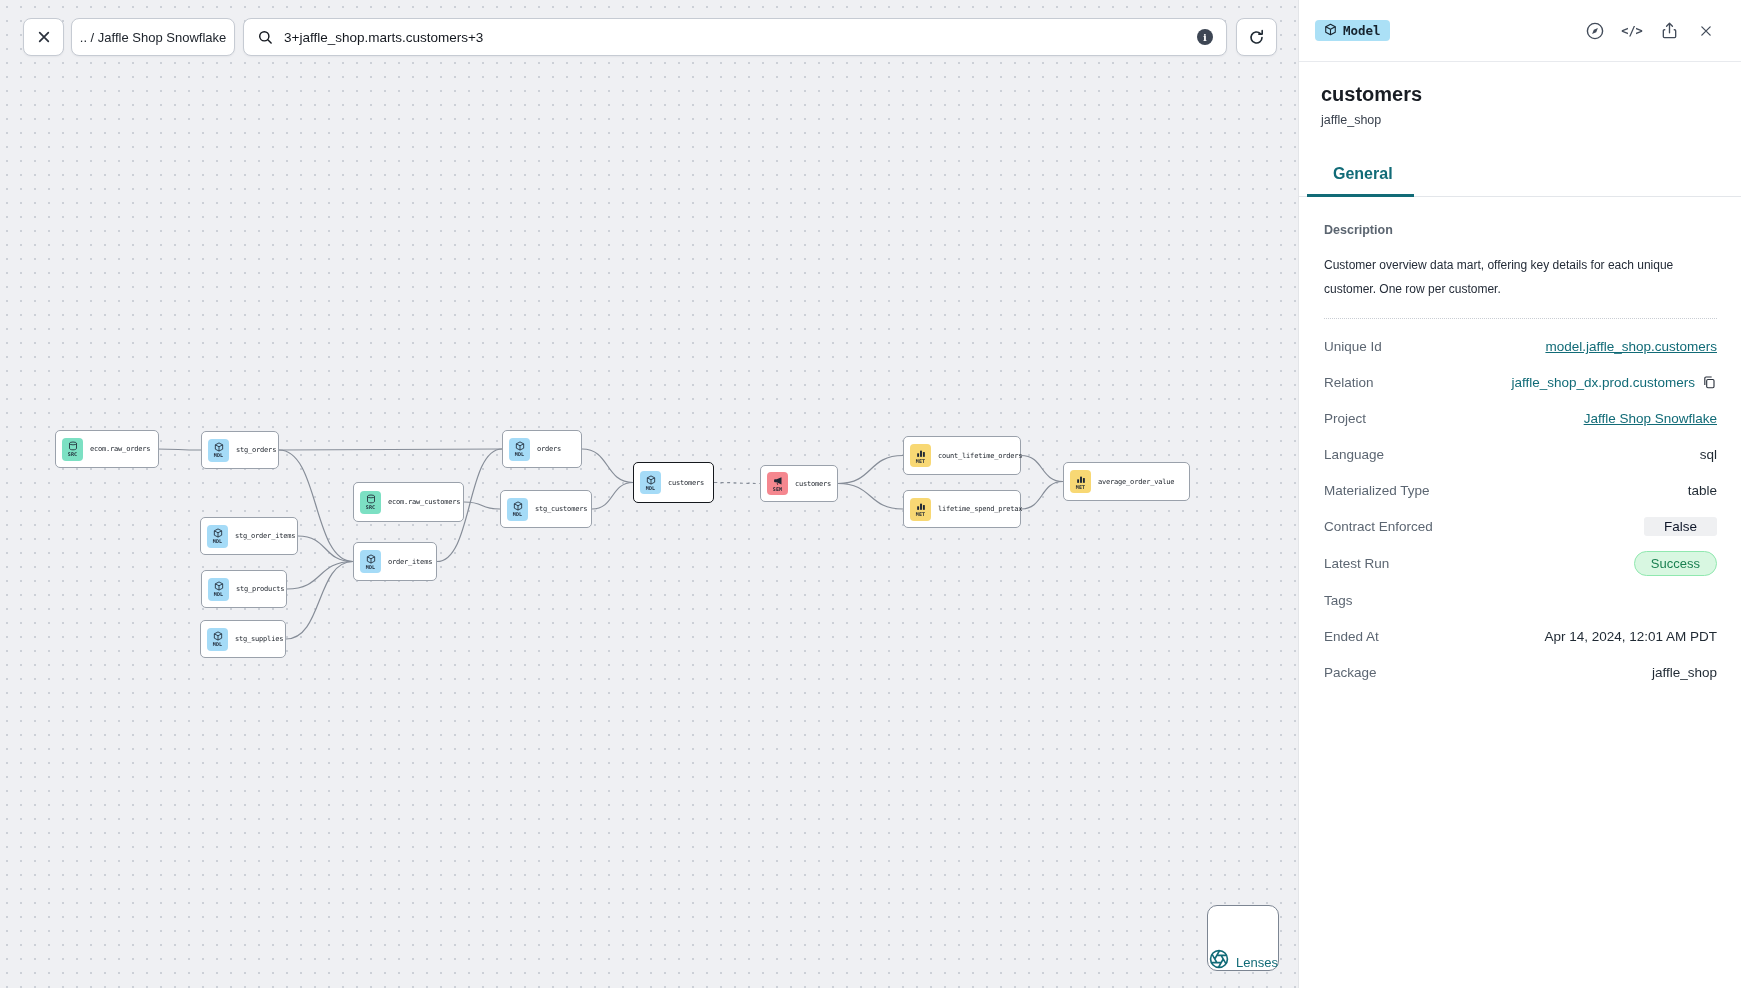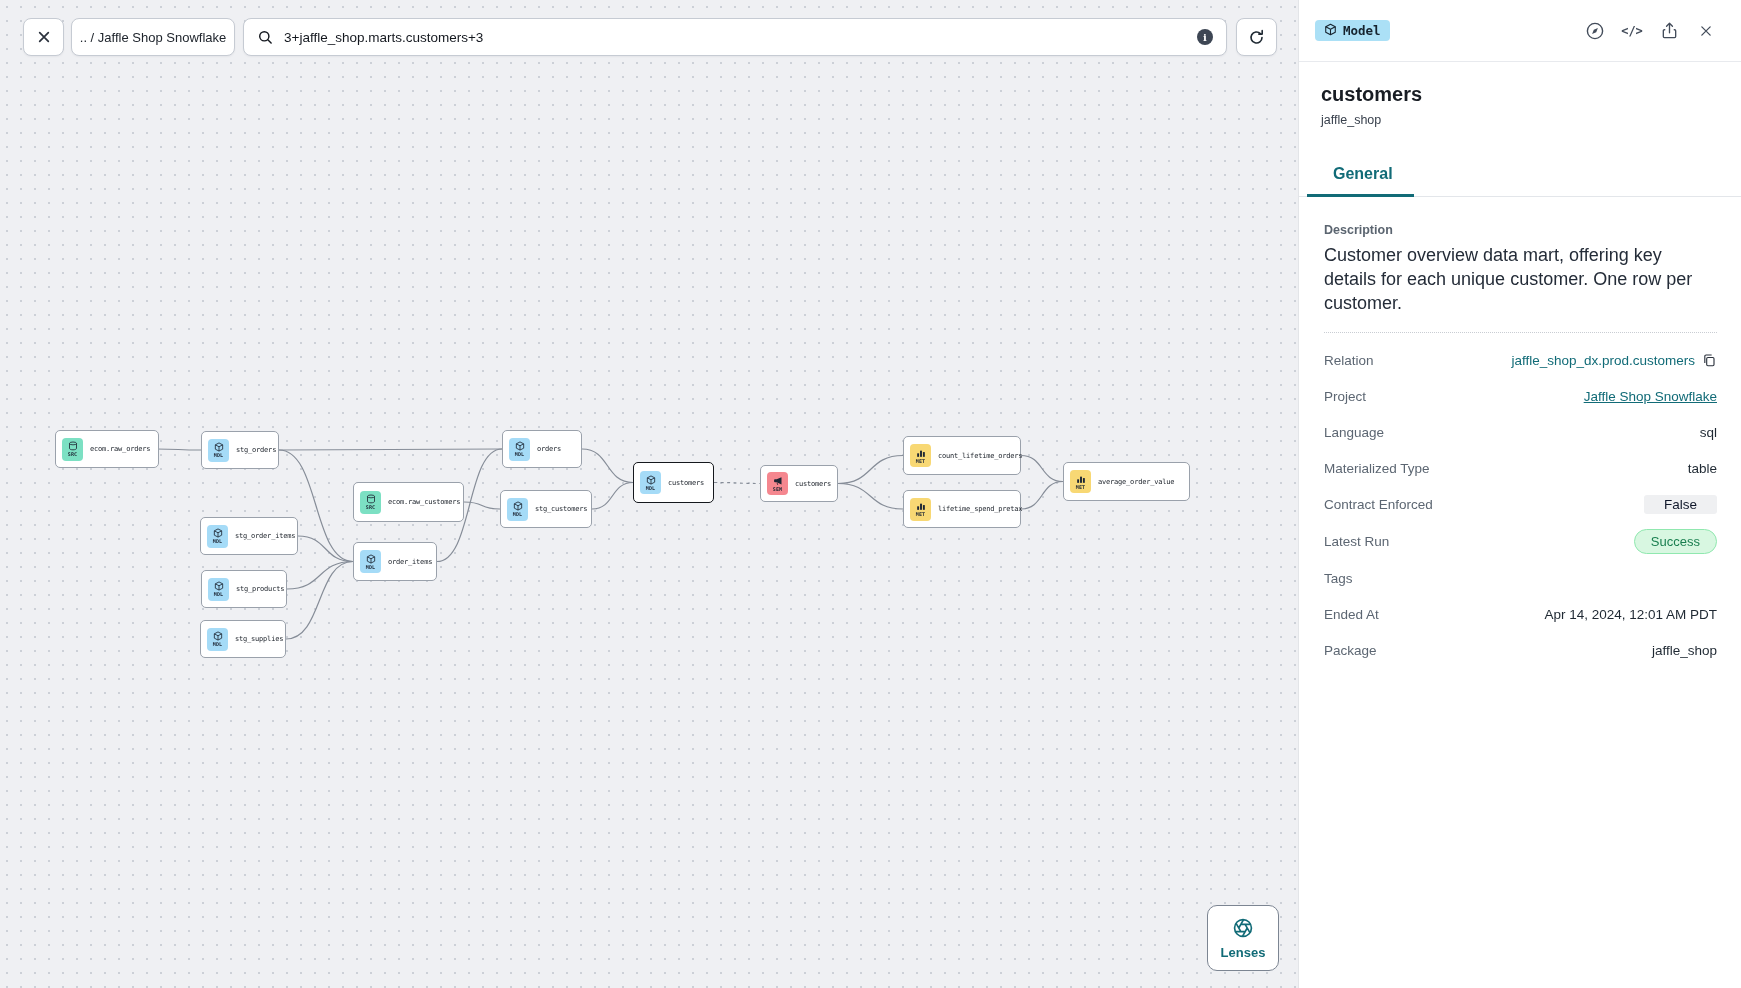--- a/index.html
+++ b/index.html
@@ -39,21 +39,21 @@
   .searchbar { left:243px; width:984px; justify-content:flex-start; gap:10px; padding:0 13px; cursor:text; }
   .searchbar input { flex:1; border:none; outline:none; background:transparent;
     font-family:"Liberation Sans", sans-serif; font-size:13.5px; color:#14181f; }
   .info-dot { flex:none; width:16px; height:16px; border-radius:50%; background:#3d4654;
     color:#fff; font-family:"DejaVu Serif", serif; font-size:10px; font-weight:bold;
     display:flex; align-items:center; justify-content:center; cursor:pointer; }
 
   
   .lenses { position:absolute; left:1207px; top:905px; width:72px; height:66px; z-index:5;
     background:#fff; border:1px solid #7c8592; border-radius:10px; display:flex;
-    flex-direction:column; align-items:center; justify-content:center; gap:6px; cursor:pointer;font-weight:bold; }
+    flex-direction:row; align-items:flex-end; justify-content:center; gap:6px; cursor:pointer; }
   .lenses span { font-size:13px; color:#116b77; }
 
   
   .panel { position:relative; width:443px; height:988px; flex:none; background:#fff;
     border-left:1px solid #e3e5e8; }
   .panel-head { height:62px; display:flex; align-items:center; padding:0 24px 0 16px;
     border-bottom:1px solid #e8eaee; }
   .res-badge { display:inline-flex; align-items:flex-start; gap:6px; background:#abe0f6;
     border-radius:4px; padding:3px 9px; font-family:"DejaVu Sans Mono", monospace;
     font-size:12.5px; font-weight:600; color:#16232e; }
@@ -67,21 +67,21 @@
   .subtitle { margin-top:7px; font-size:12.5px; color:#39414d; }
 
   .tabs { margin-top:26px; border-bottom:1px solid #e3e6ea; padding-left:34px; display:flex; }
   .tab { position:relative; padding:12px 0 13px; font-size:16px; font-weight:bold;
     color:#116b77; cursor:pointer; }
   .tab.active::after { content:""; position:absolute; left:-26px; right:-21px; bottom:-1px;
     height:3px; background:#116b77; }
 
   .panel-body { padding:0 24px 0 25px; }
   .section-label { margin-top:26px; font-size:12.5px; font-weight:bold; color:#5b6570; }
-  .description { margin-top:6px; font-size:18px; line-height:24px; color:#242c38; }
+  .description { margin-top:16px; font-size:12px; line-height:24px; color:#242c38; }
   .dotted-divider { margin:17px 0 16px; border-top:1px dotted #c9cdd3; }
 
   .field-row { display:flex; align-items:center; min-height:23px; margin-bottom:13px; }
   .field-label { font-size:13.5px; color:#5c6672; }
   .field-value { margin-left:auto; font-size:13.5px; color:#1f2933; text-align:right;
     display:flex; align-items:center; gap:7px; }
   .field-value a { color:#116b77; text-decoration:underline; cursor:pointer; }
   .field-value .rel { color:#116b77; }
   .copy-btn { background:none; border:none; cursor:pointer; display:flex; color:#2a313c; }
   .gray-badge { background:#eff0f2; border-radius:3px; padding:2px 20px; color:#0f172a; }
@@ -332,20 +332,26 @@
     <div class="tabs">
       <div class="tab active">General</div>
     </div>
 
     <div class="panel-body">
       <div class="section-label">Description</div>
       <p class="description">Customer overview data mart, offering key details for each unique customer. One row per customer.</p>
       <div class="dotted-divider"></div>
       <div id="field-list">
           <div class="field-row">
+            <div class="field-label">Unique Id</div>
+            <div class="field-value">
+              <a>model.jaffle_shop.customers</a>
+            </div>
+          </div>
+          <div class="field-row">
             <div class="field-label">Relation</div>
             <div class="field-value">
               <span class="rel">jaffle_shop_dx.prod.customers</span>
               <button class="copy-btn">
                 <svg width="15" height="15" viewBox="0 0 16 16" fill="none" stroke="#2a313c" stroke-width="1.2" stroke-linejoin="round">
                   <rect x="5" y="4.8" width="7.8" height="8.8" rx="1.3"></rect>
                   <path d="M3 10.6V3.4A1.3 1.3 0 0 1 4.3 2.1h6"></path>
                 </svg>
               </button>
             </div>

